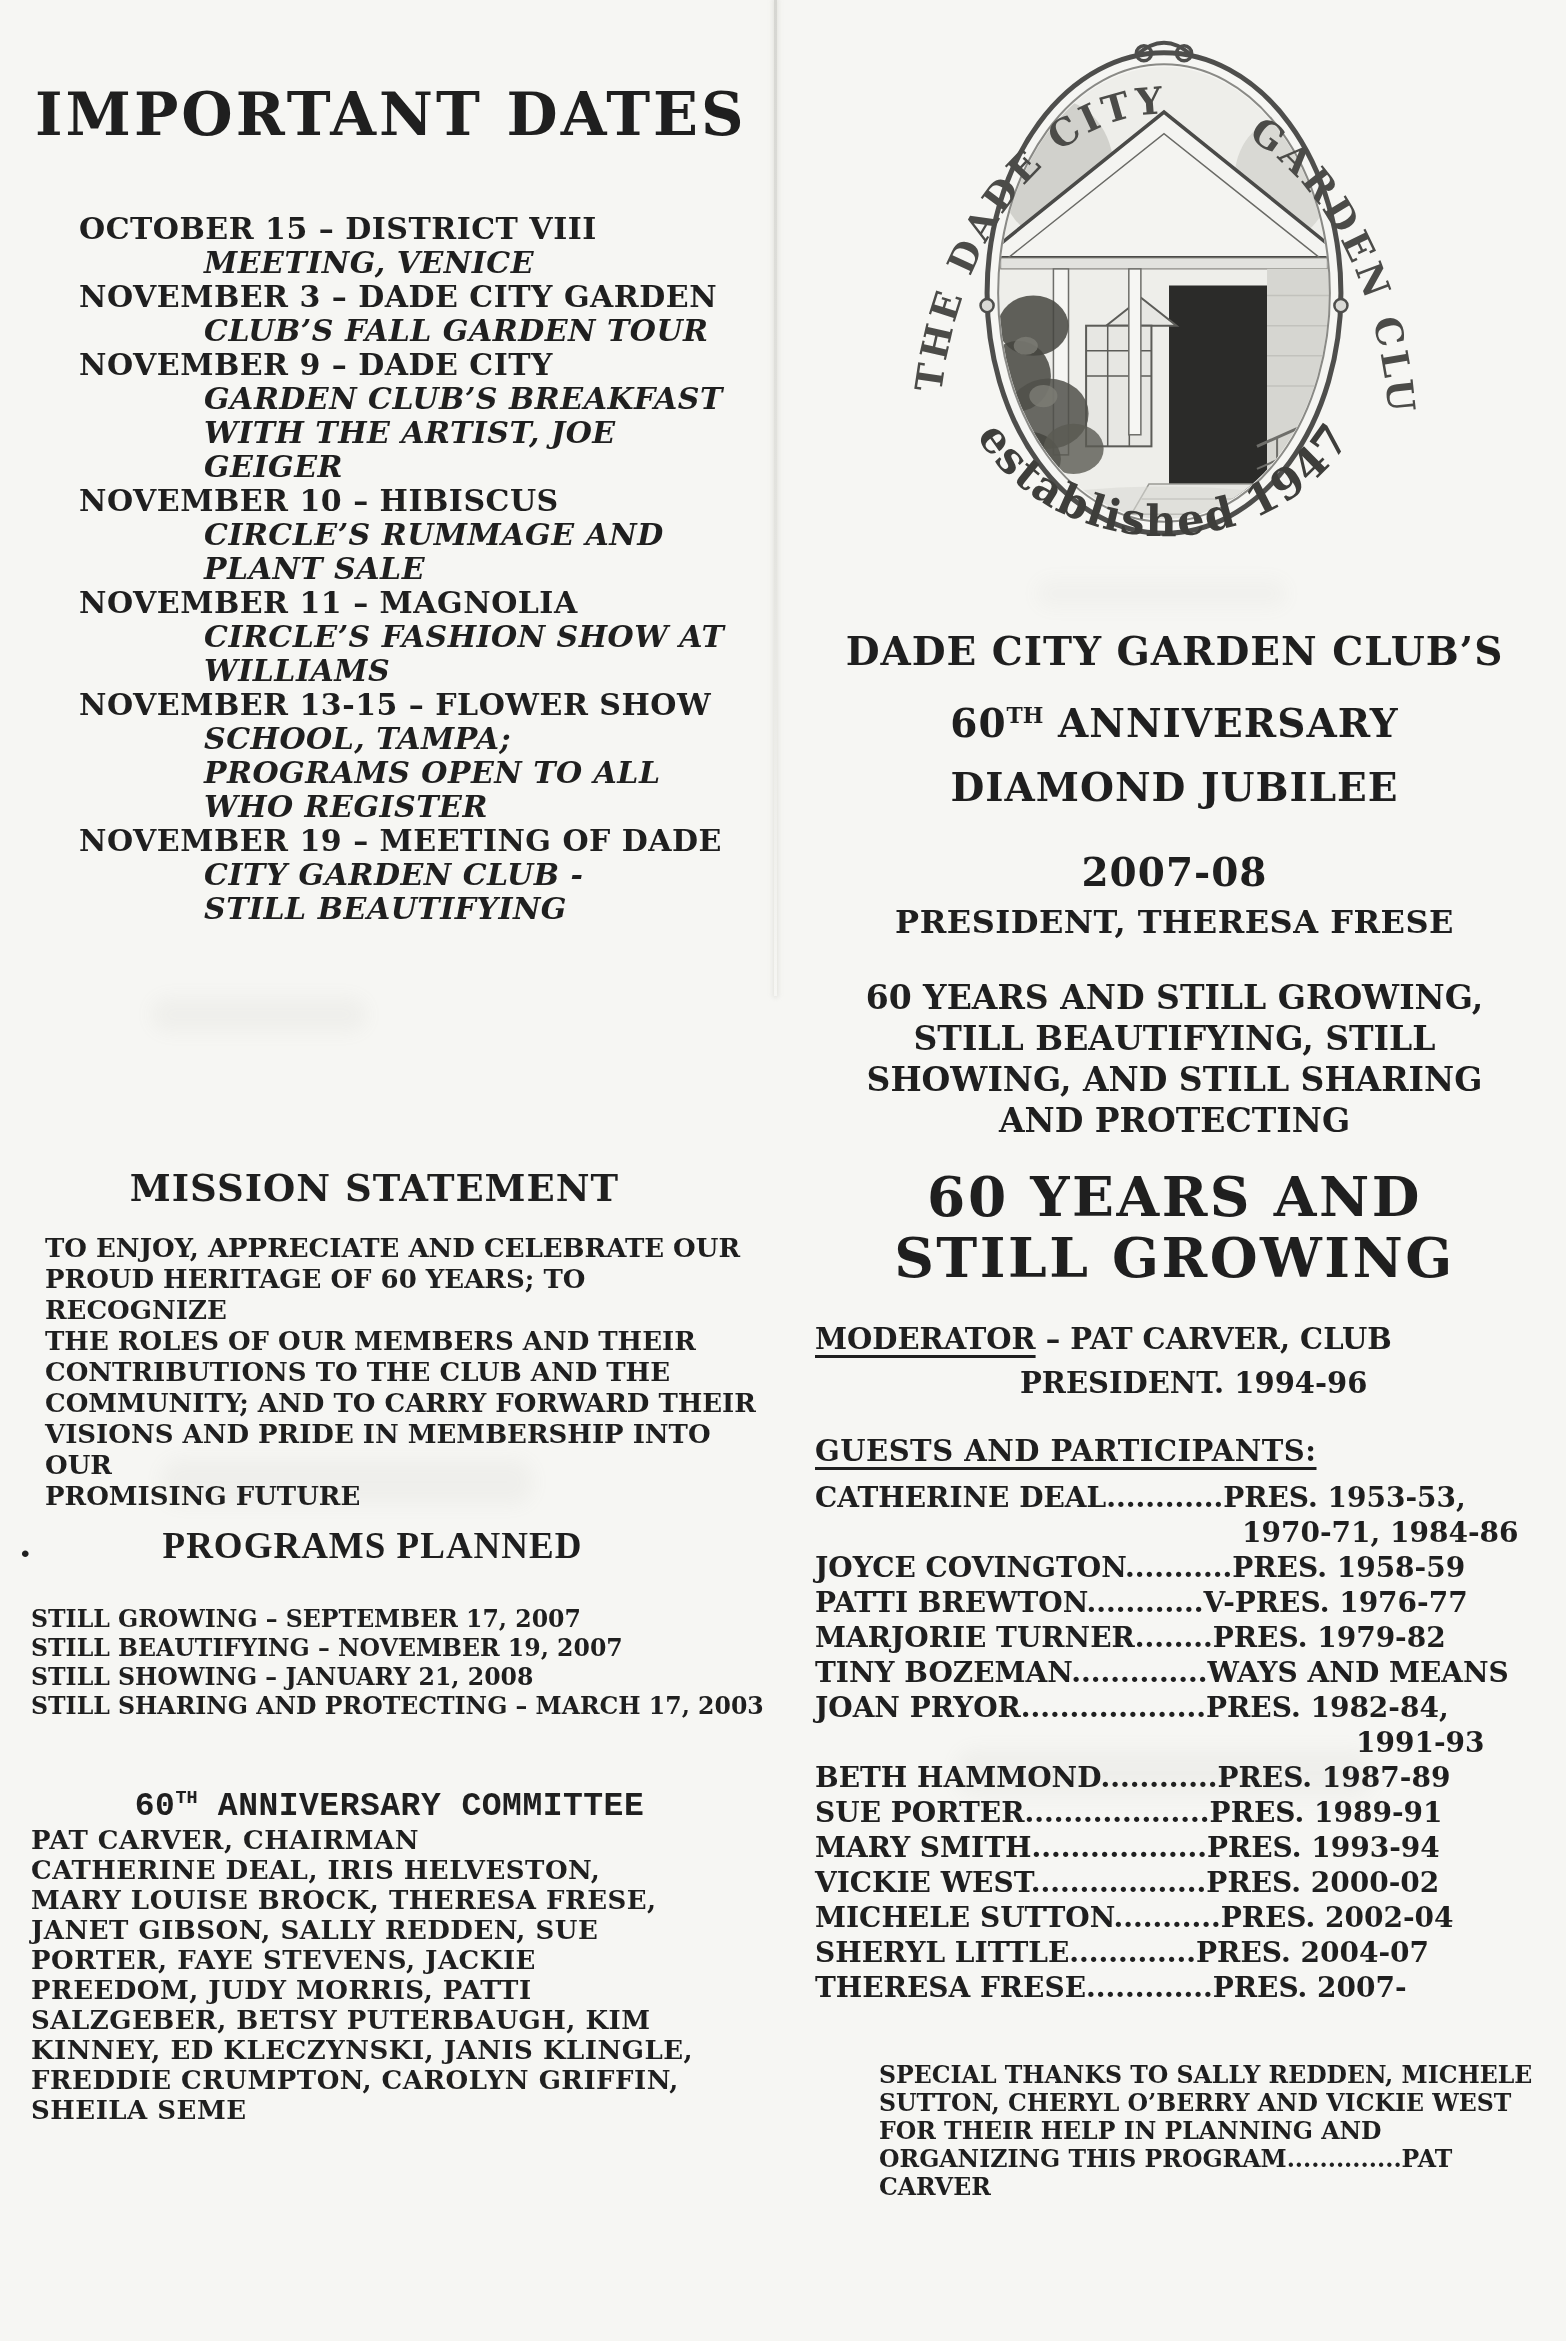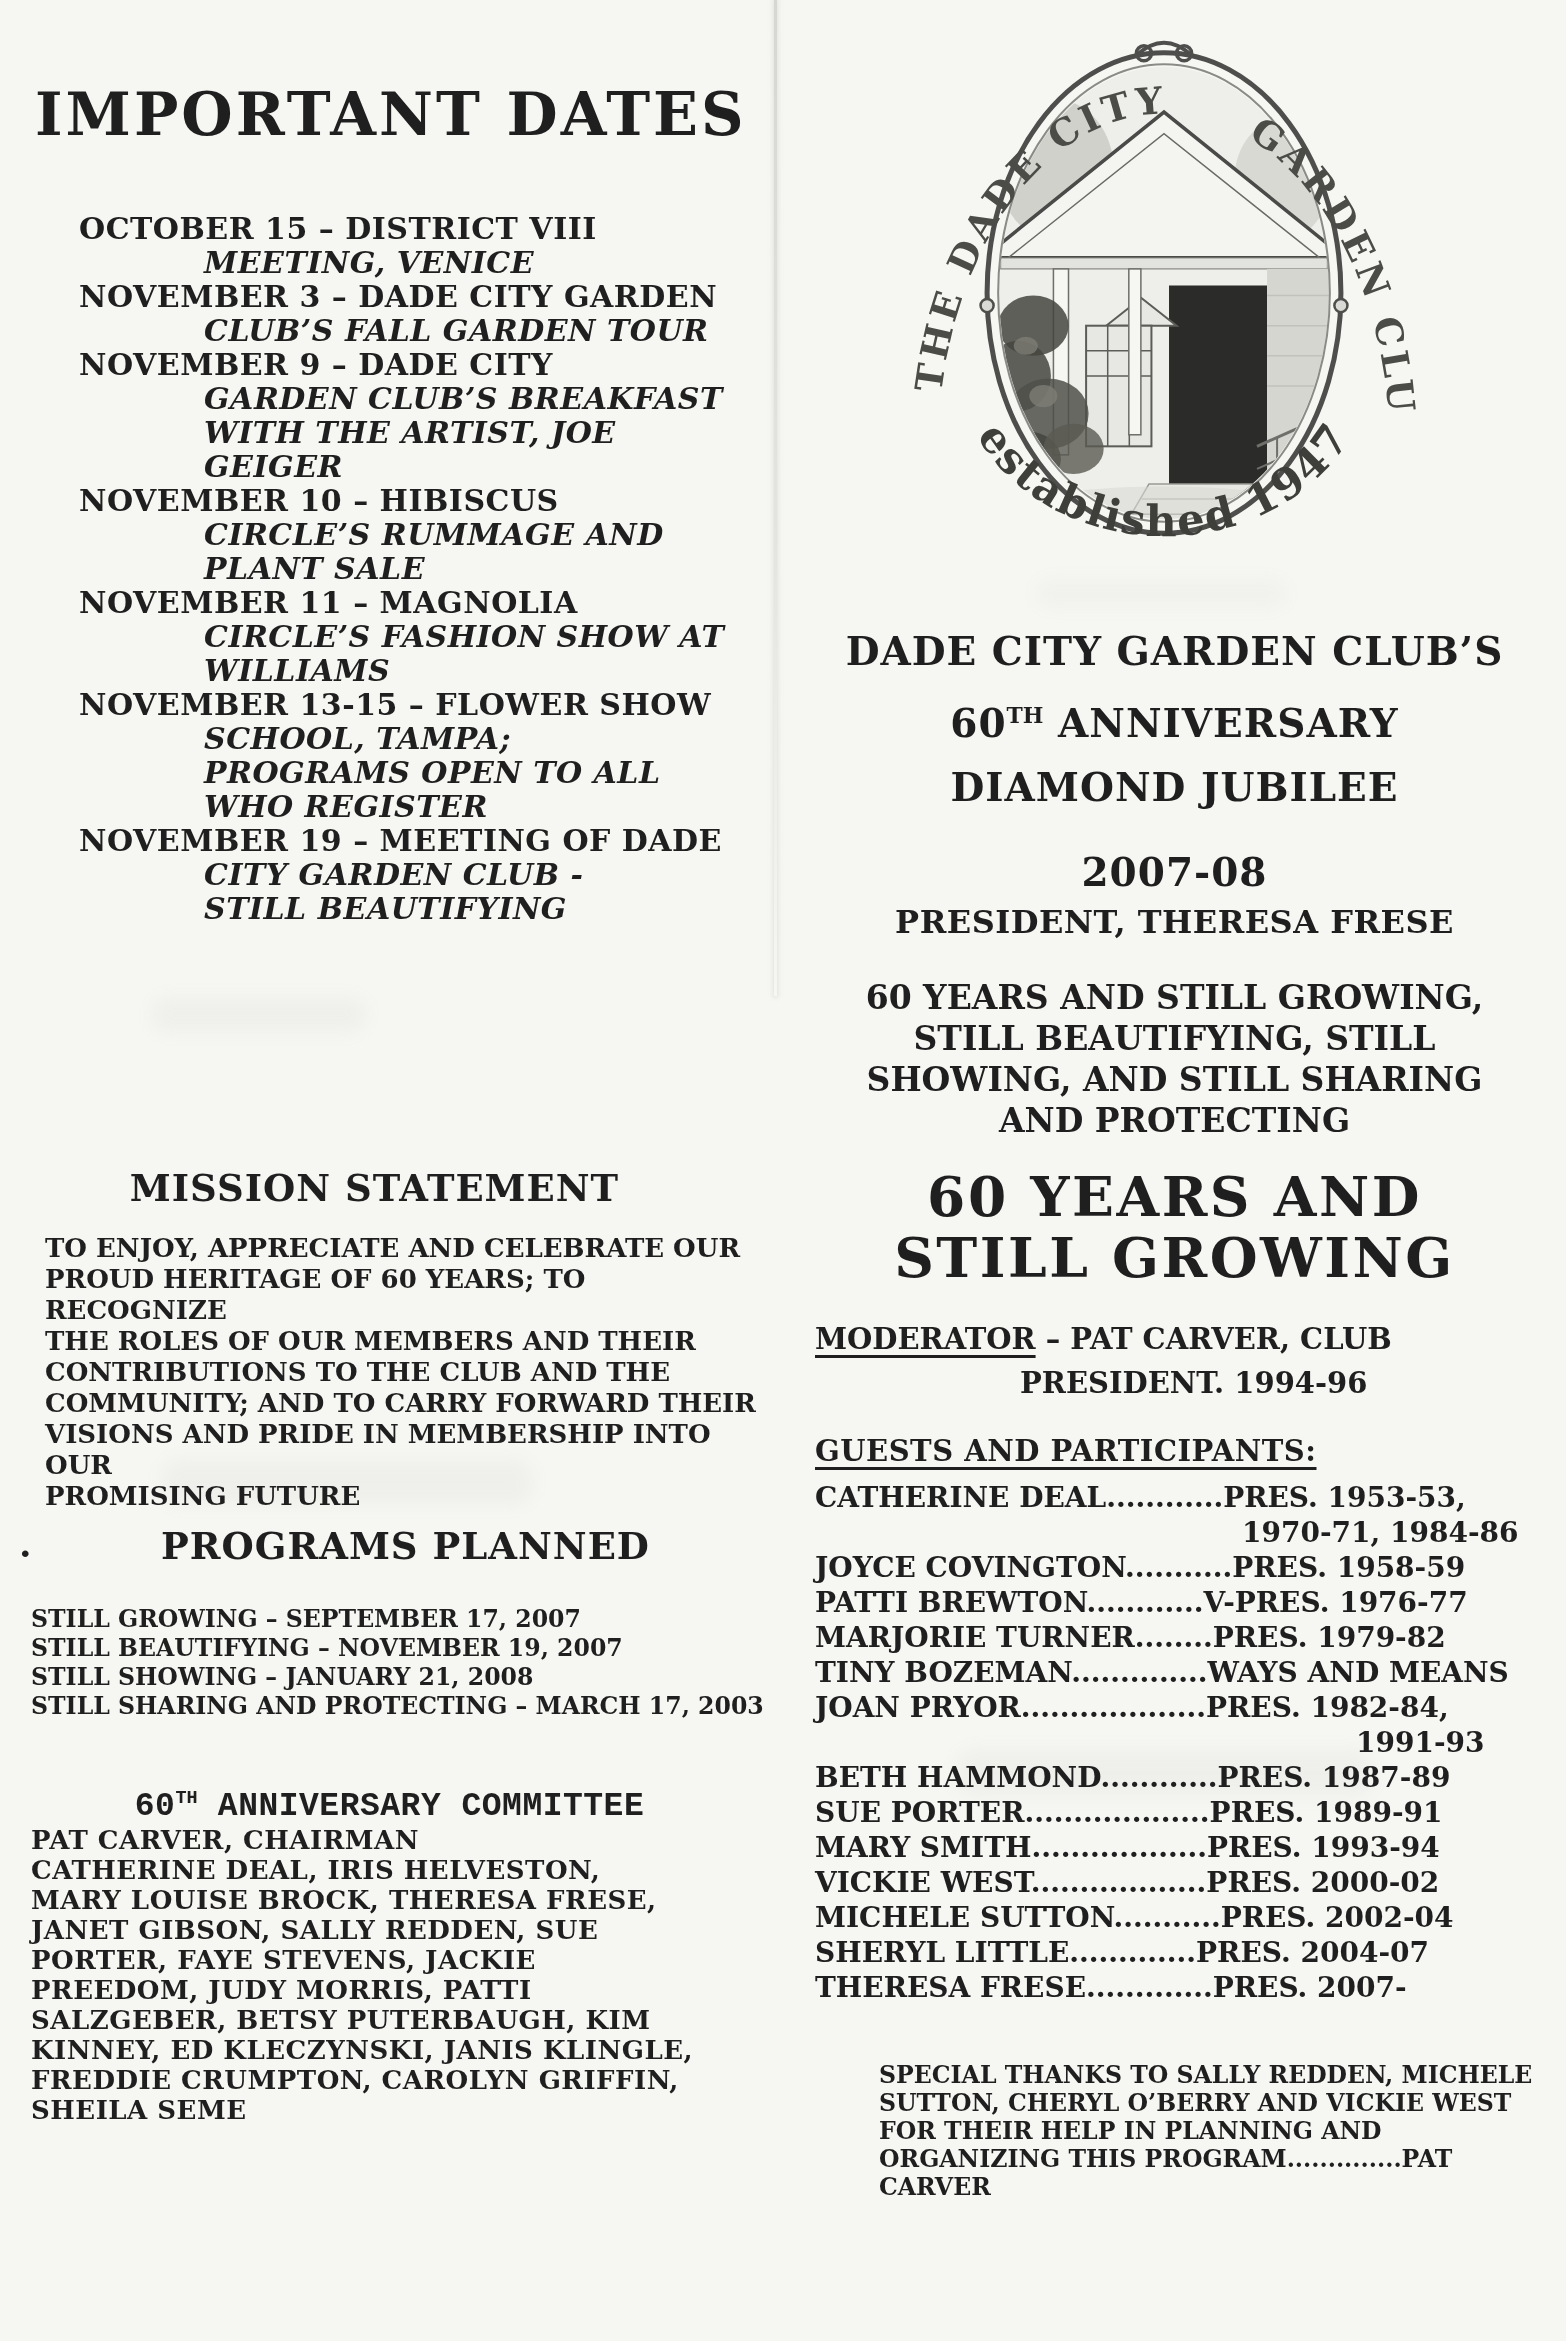--- a/index.html
+++ b/index.html
@@ -20,21 +20,21 @@
 
   #left-title{left:35px;top:80px;font-size:59px;letter-spacing:3px;}
 
   #dates{left:31px;top:212px;width:719px;font-size:30px;line-height:34px;letter-spacing:0.5px;margin-left:48px;}
   #dates .cont{padding-left:125px;font-style:italic;}
 
   #mission-title{left:30px;top:1166px;width:689px;font-size:37px;letter-spacing:1px;}
   #mission-body{left:45px;top:1233px;width:714px;font-size:26px;line-height:31px;}
 
   #programs-bullet{left:19px;top:1532px;font-size:36px;}
-  #programs-title{left:46px;top:1524px;width:719px;font-size:37px;letter-spacing:1px;}
+  #programs-title{left:13px;top:1524px;width:719px;font-size:37px;letter-spacing:1px;font-family:Liberation Serif, serif;}
   #programs-body{left:31px;top:1605px;width:734px;font-size:23.6px;line-height:29px;}
 
   #committee-title{left:20px;top:1788px;width:739px;font-size:33px;letter-spacing:0.5px;font-family:Liberation Mono, monospace;}
   #committee-body{left:31px;top:1825px;width:734px;font-size:26px;line-height:30px;letter-spacing:0.5px;}
 
   #r-title{left:815px;top:619px;width:719px;font-size:39px;line-height:64px;letter-spacing:1px;}
   #r-year{left:815px;top:849px;width:719px;font-size:39px;letter-spacing:1px;}
   #r-pres{left:815px;top:903px;width:719px;font-size:32px;letter-spacing:0.5px;}
   #r-motto{left:805px;top:977px;width:739px;font-size:33px;line-height:41px;}
   #r-heading{left:815px;top:1166px;width:719px;font-size:55px;line-height:61px;letter-spacing:2.5px;}

